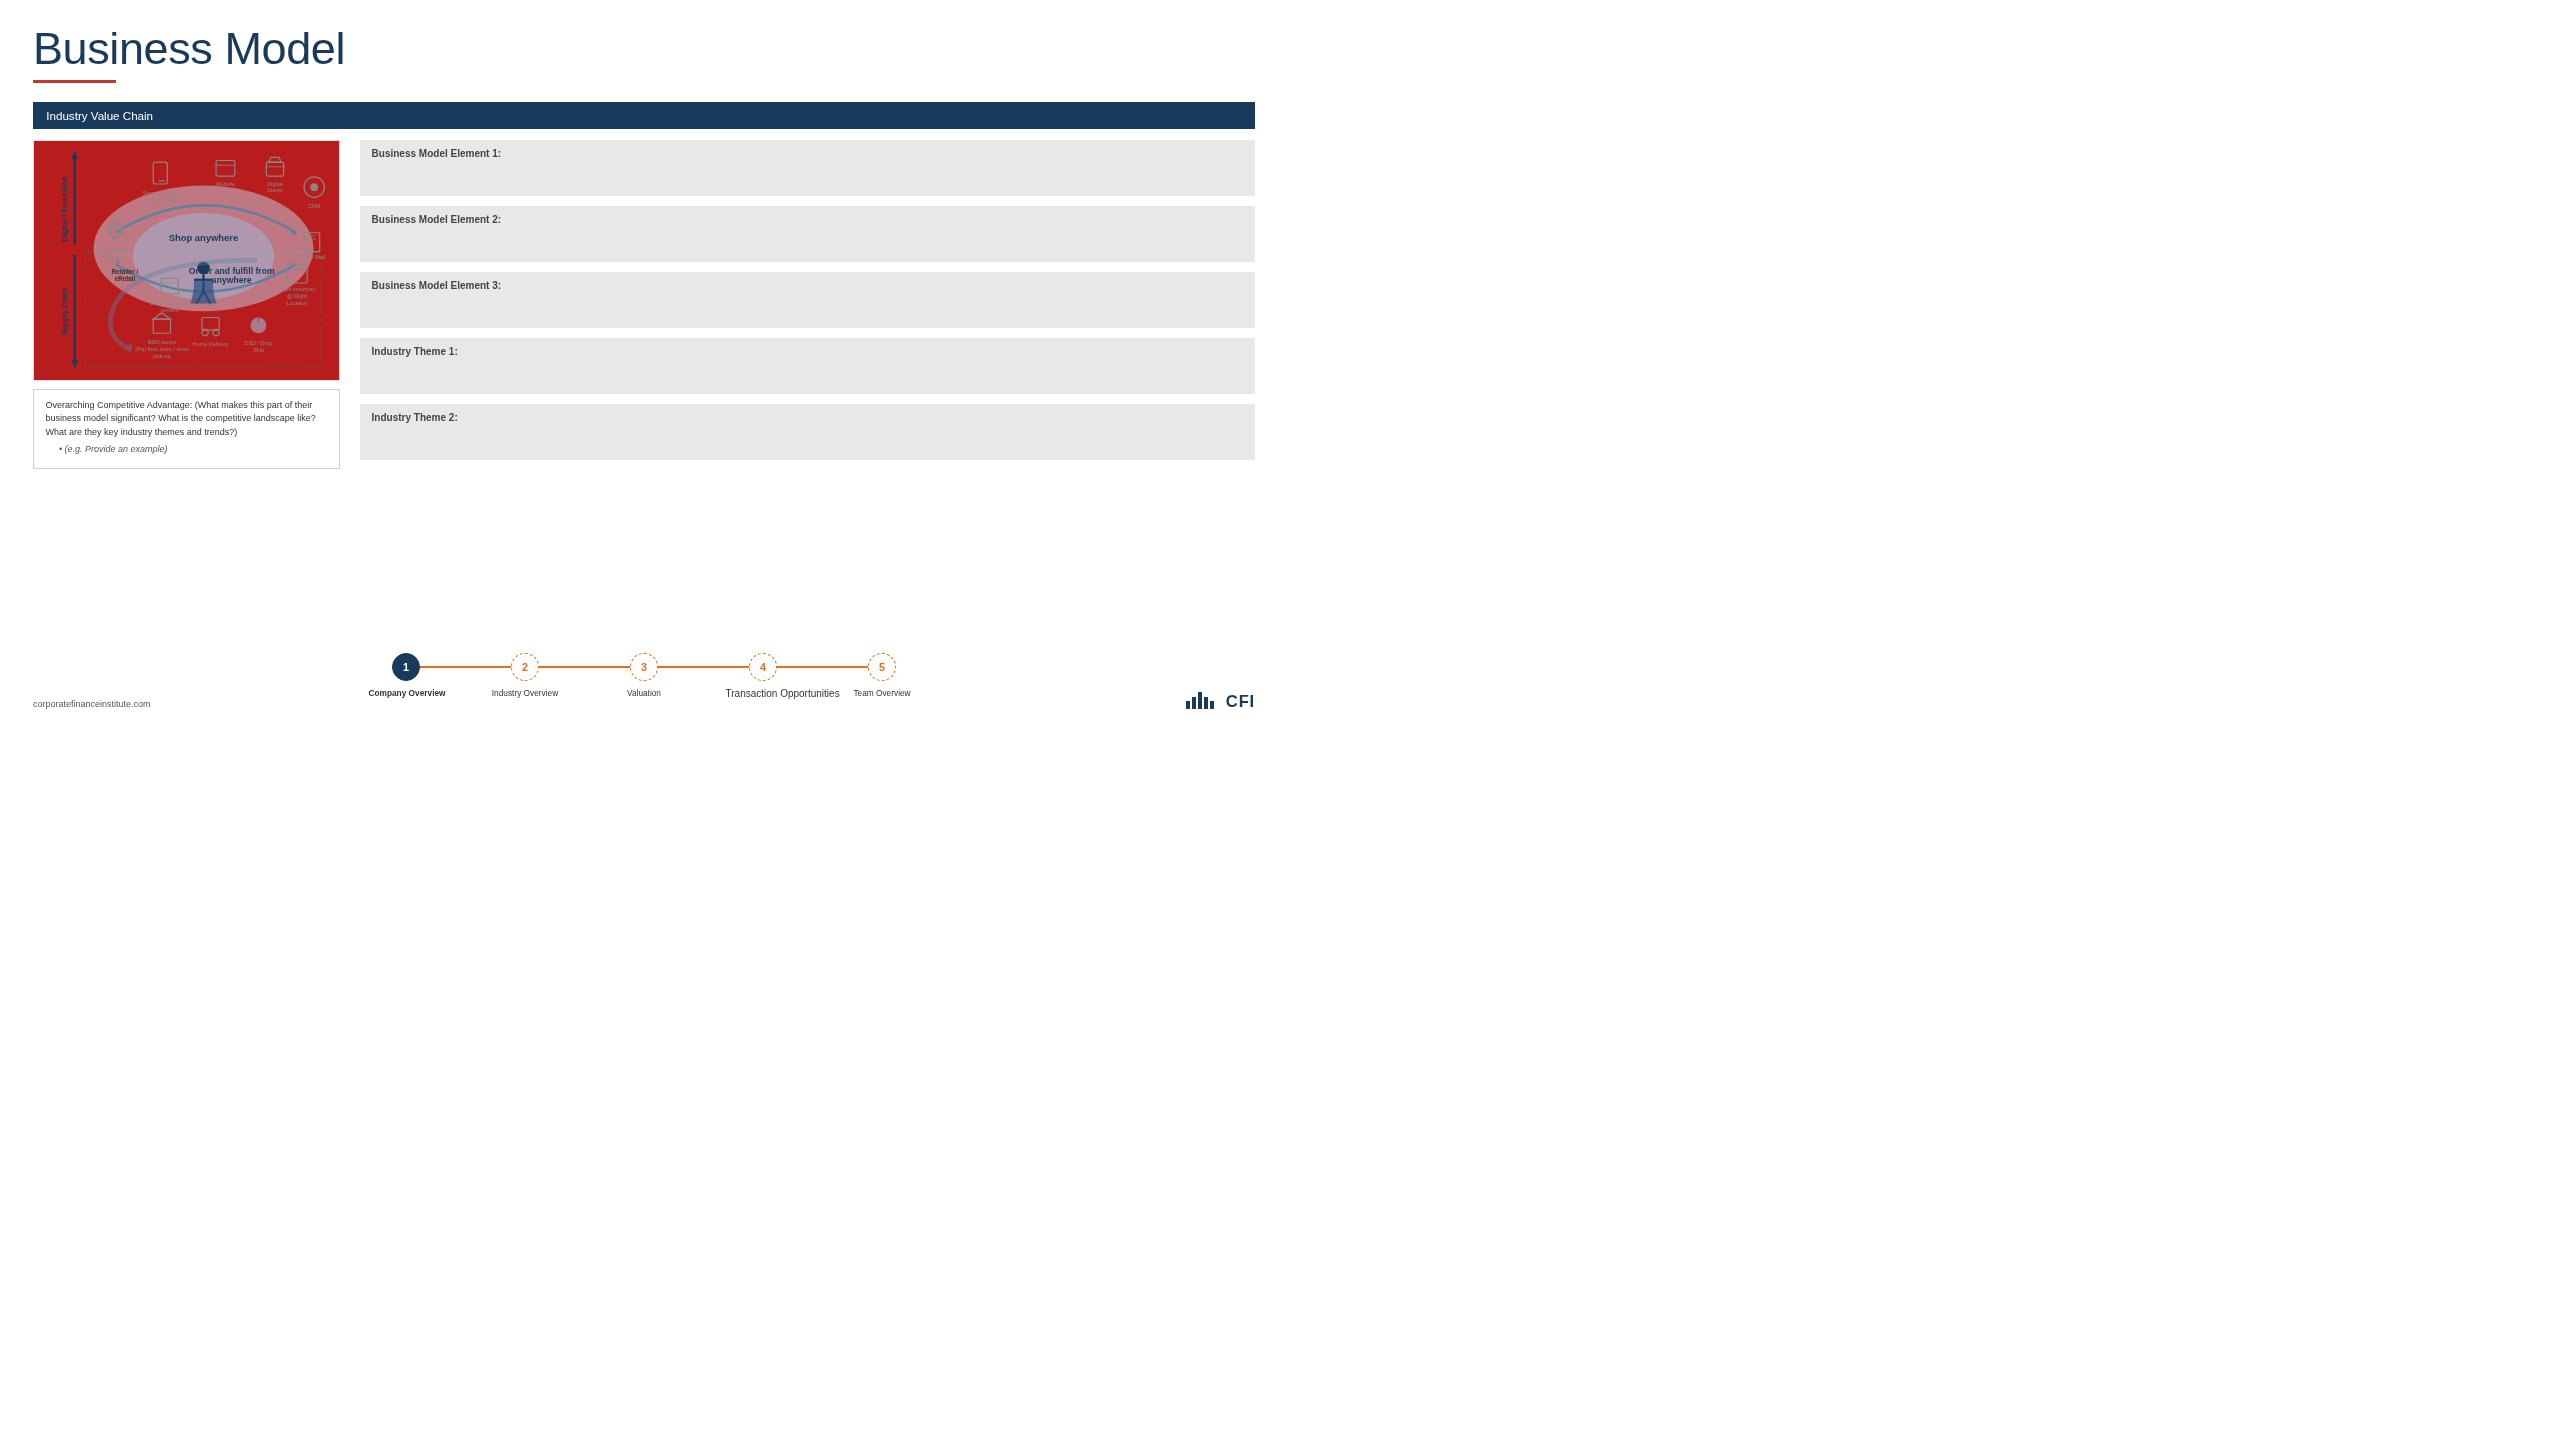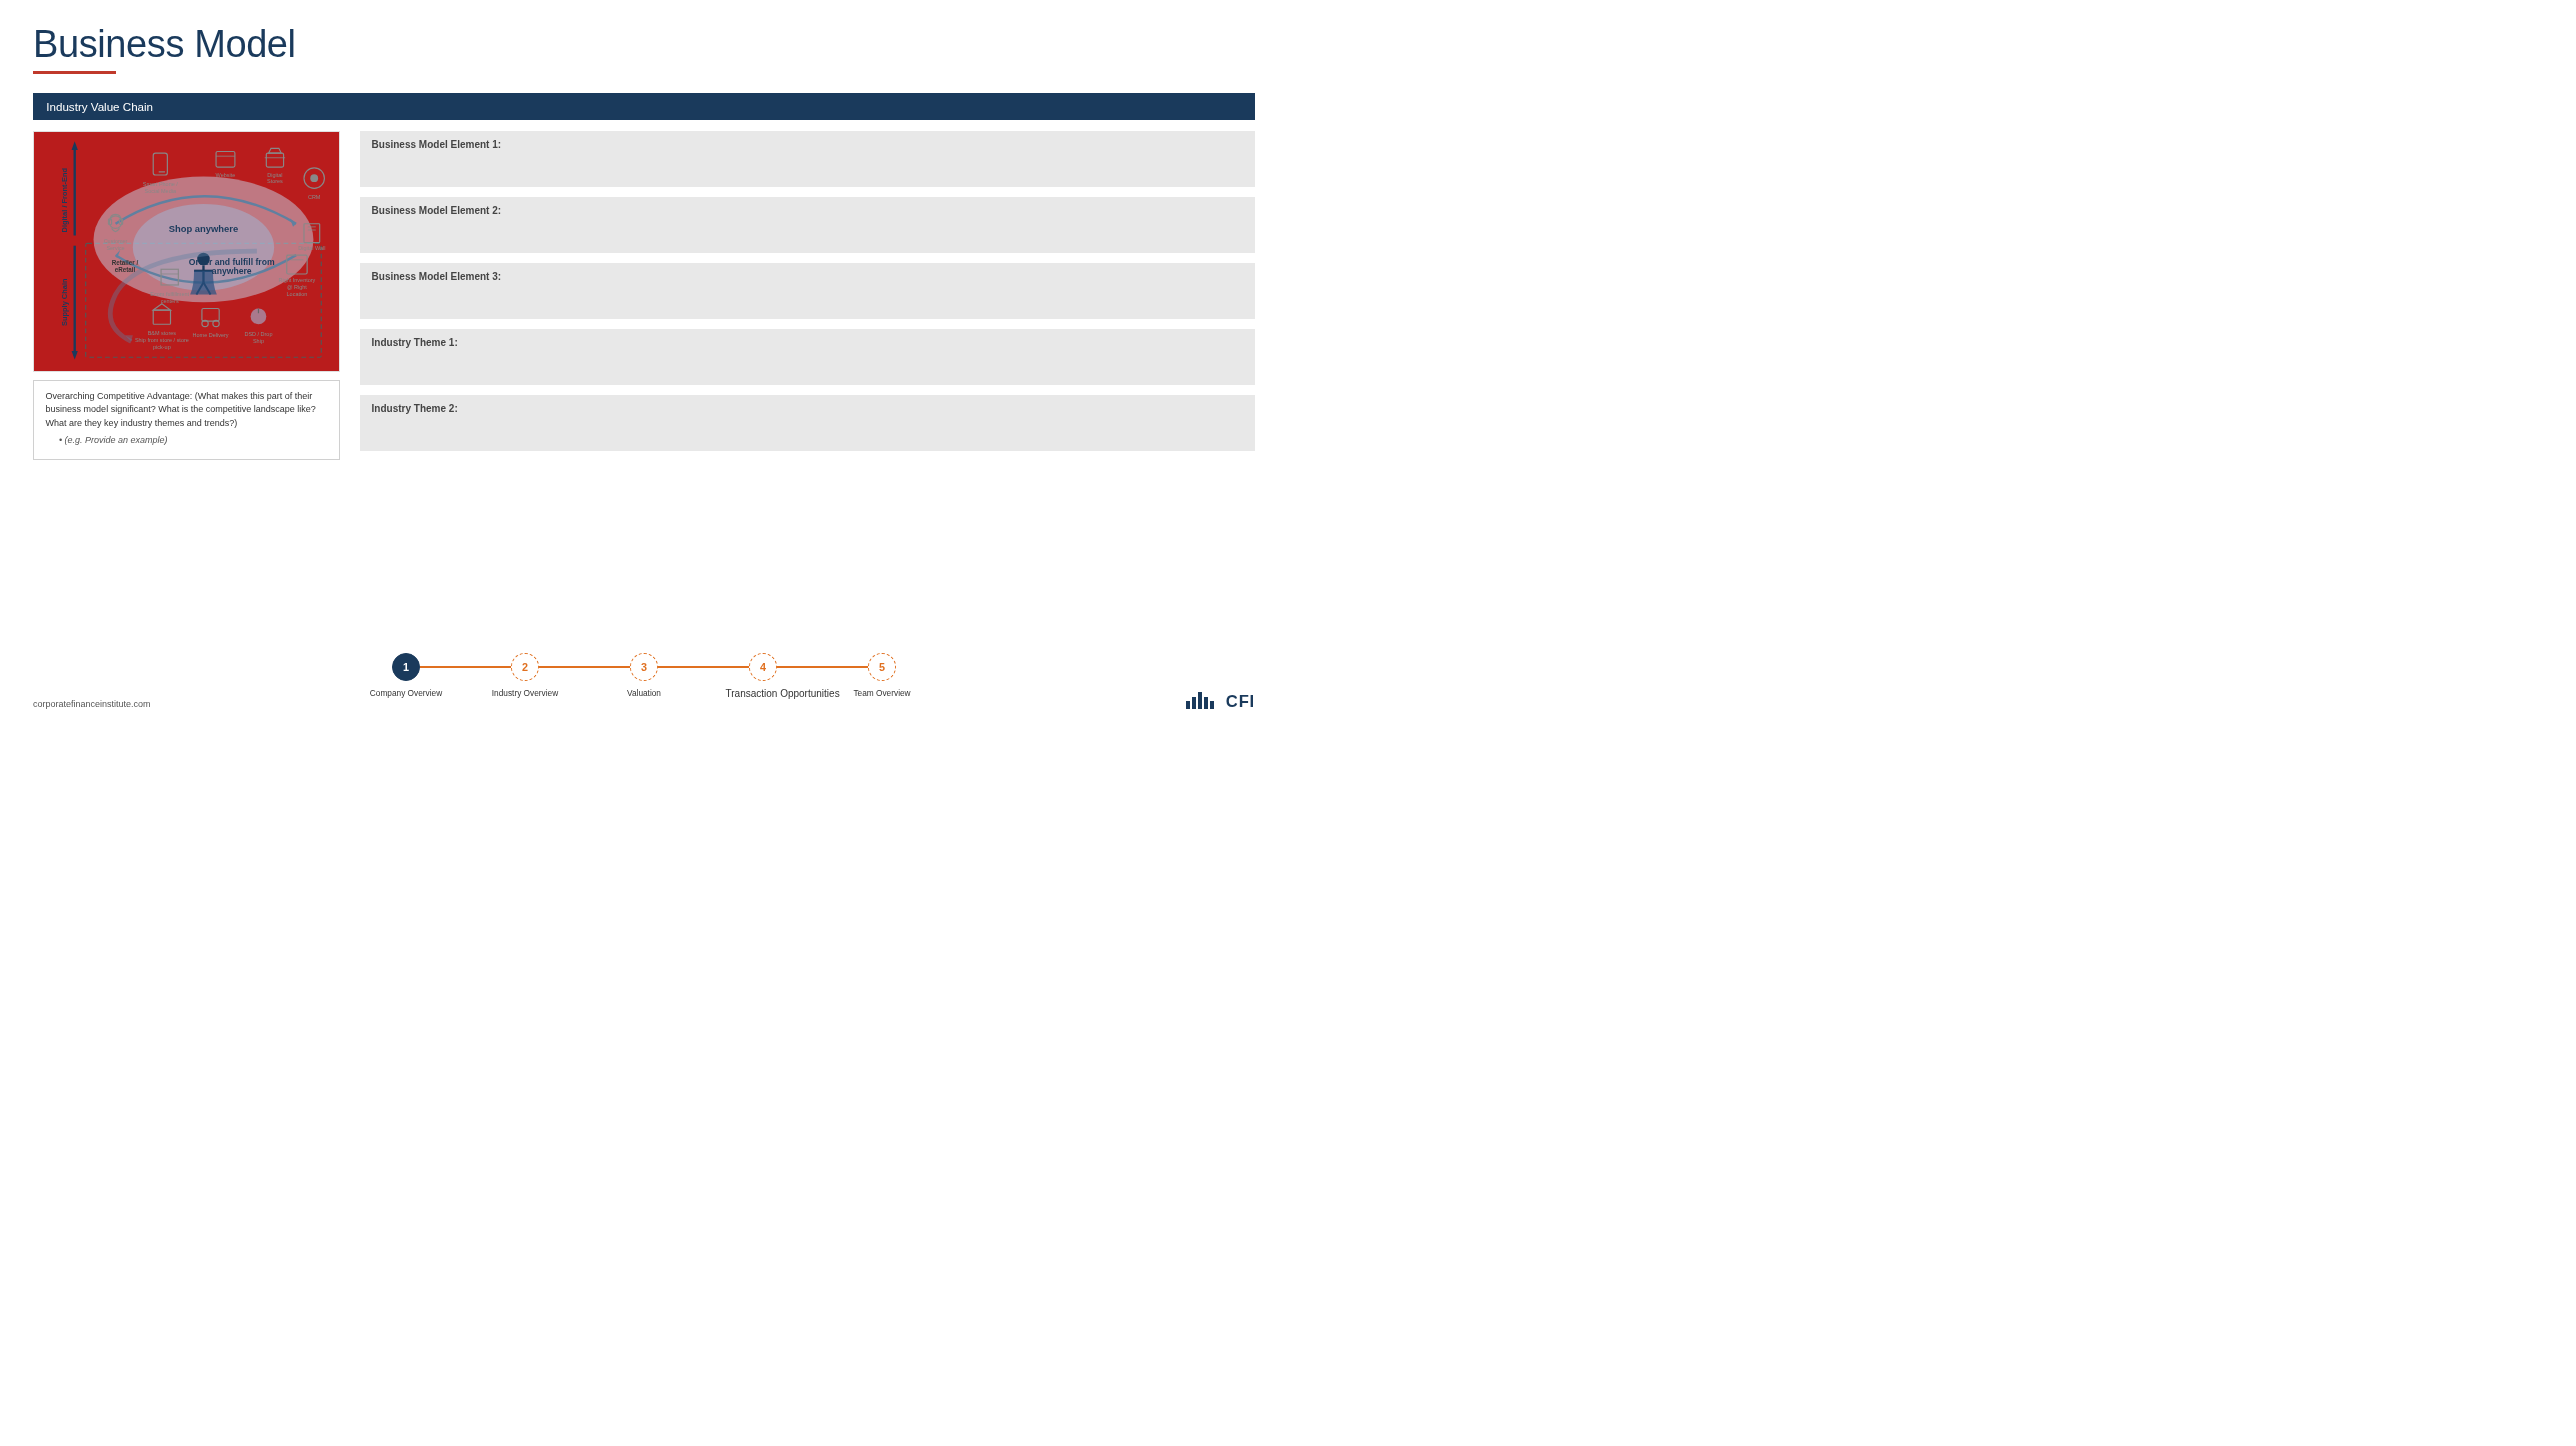--- a/index.html
+++ b/index.html
@@ -10,21 +10,21 @@
       min-height: 724px;
       position: relative;
       overflow: hidden;
     }
 
     
     .page-header {
       padding: 23px 33px 8.3px 33px;
     }
     .page-title {
-      font-size: 38px;
+      font-size: 45px;
       font-weight: 300;
       color: #1a3a5c;
       letter-spacing: -0.4px;
     }
     .title-underline {
       width: 83px;
       height: 2.5px;
       background: #c0392b;
       margin-top: 5px;
     }
@@ -361,21 +361,21 @@
     </div>
 
   </div>
 </div>
 
 <div class="bottom-nav">
   <div class="nav-steps-wrapper">
 
     <div class="nav-step" style="position:relative; margin-bottom: 25px;">
       <div class="step-circle active">1</div>
-      <span class="step-label" style="font-size:8.3px; width:75px; text-align:center;">Company Overview</span>
+      <span class="step-label" style="font-size:8.3px; width:75px; text-align:center;font-weight:bold;">Company Overview</span>
     </div>
 
     <div class="step-connector" style="margin-bottom:25px;"></div>
 
     <div class="nav-step" style="position:relative; margin-bottom: 25px;">
       <div class="step-circle inactive">2</div>
       <span class="step-label" style="font-size:8.3px; width:75px; text-align:center;">Industry Overview</span>
     </div>
 
     <div class="step-connector" style="margin-bottom:25px;"></div>

